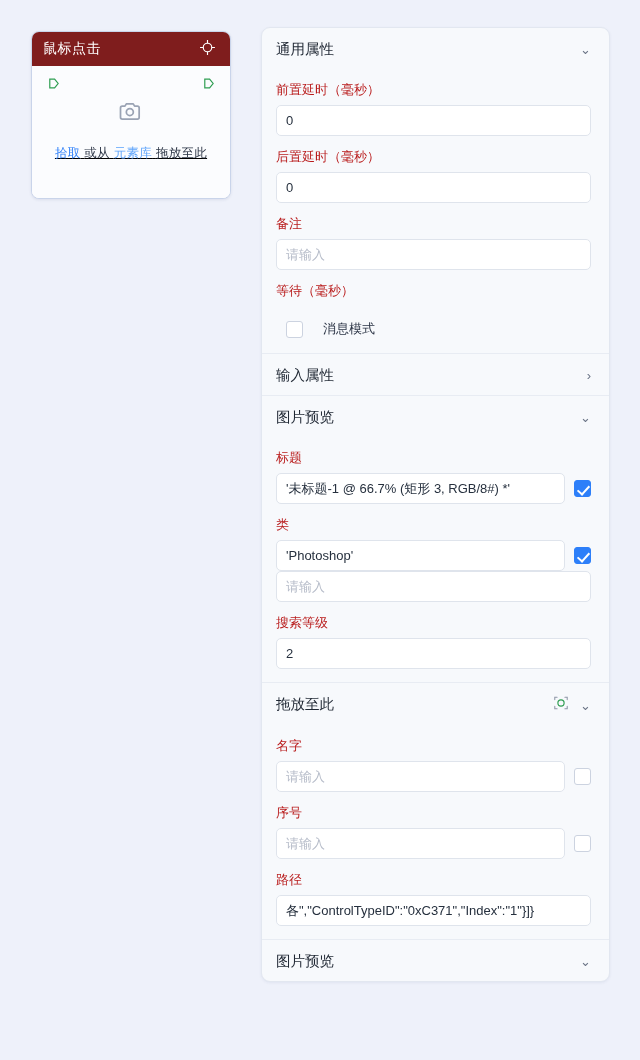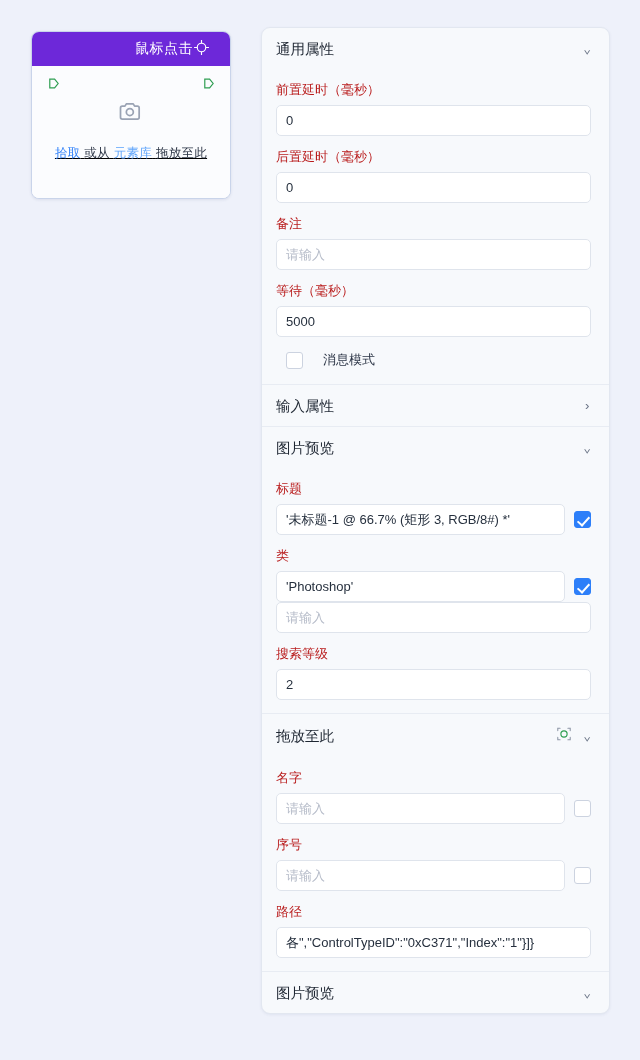--- a/index.html
+++ b/index.html
@@ -17,25 +17,25 @@
     left: 31px; top: 31px;
     width: 200px;
     background: #fdfdfe;
     border: 1px solid #c9d4ea;
     border-radius: 8px;
     box-shadow: 0 1px 3px rgba(40,60,110,.10);
     overflow: hidden;
   }
   #node-card .card-head {
     height: 34px;
-    background: #6d28d9;
+    background: #7f1d1d;
     display: flex;
     align-items: center;
-    justify-content: flex-end;
-    padding: 0 20px 0 11px;
+    justify-content: space-between;
+    padding: 0 14px 0 11px;
   }
   #node-card .card-title {
     color: #fff;
     font-size: 14px;
     letter-spacing: .5px;
   }
   #node-card .card-body {
     position: relative;
     background: #fbfcfe;
     padding: 0;
@@ -69,26 +69,25 @@
     position: absolute;
     left: 261px; top: 27px;
     width: 349px;
     background: #f7f9fc;
     border: 1px solid #e2e7f0;
     border-radius: 9px;
     box-shadow: 0 1px 3px rgba(40,60,110,.07);
     overflow: hidden;
   }
   .section-head {
-    display: flex; align-items: center;
+    display: flex; 
     justify-content: space-between;
     padding: 12px 18px 10px 14px;
     cursor: pointer;
     user-select: none;
-    font-family: Liberation Mono, monospace;
   }
   .section-head .sh-title {
     font-size: 14.5px;
     color: #1f2733;
     font-weight: 500;
   }
   .section-head .sh-right {
     display: flex; align-items: center; gap: 11px;
   }
   .chev { color: #6a7486; font-size: 13px; line-height: 1; }
@@ -217,23 +216,20 @@
 
   <div class="field">
     <div class="field-label">备注</div>
     <div class="field-row">
       <input class="inp" placeholder="请输入" style="">
     </div>
   </div>
 
   <div class="field">
     <div class="field-label">等待（毫秒）</div>
-    <div class="field-row">
-      <input class="inp" value="5000" style="">
-    </div>
   </div>
 
   <div class="cb-line">
     <span class="cb"></span>
     <span class="cb-label">消息模式</span>
   </div>
 
   <div class="divider"></div>
 
   <div class="section-head">

